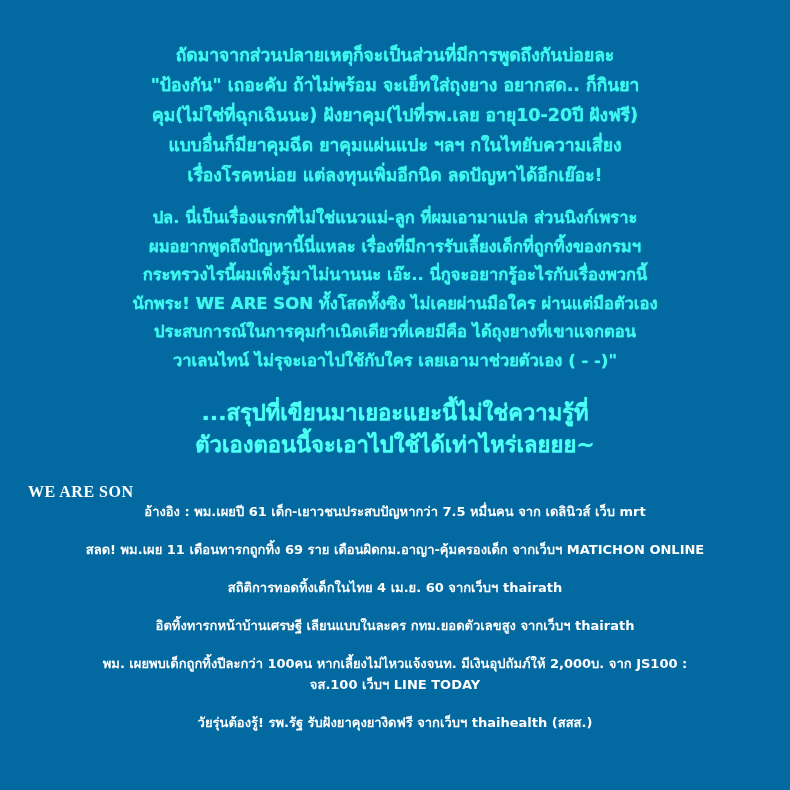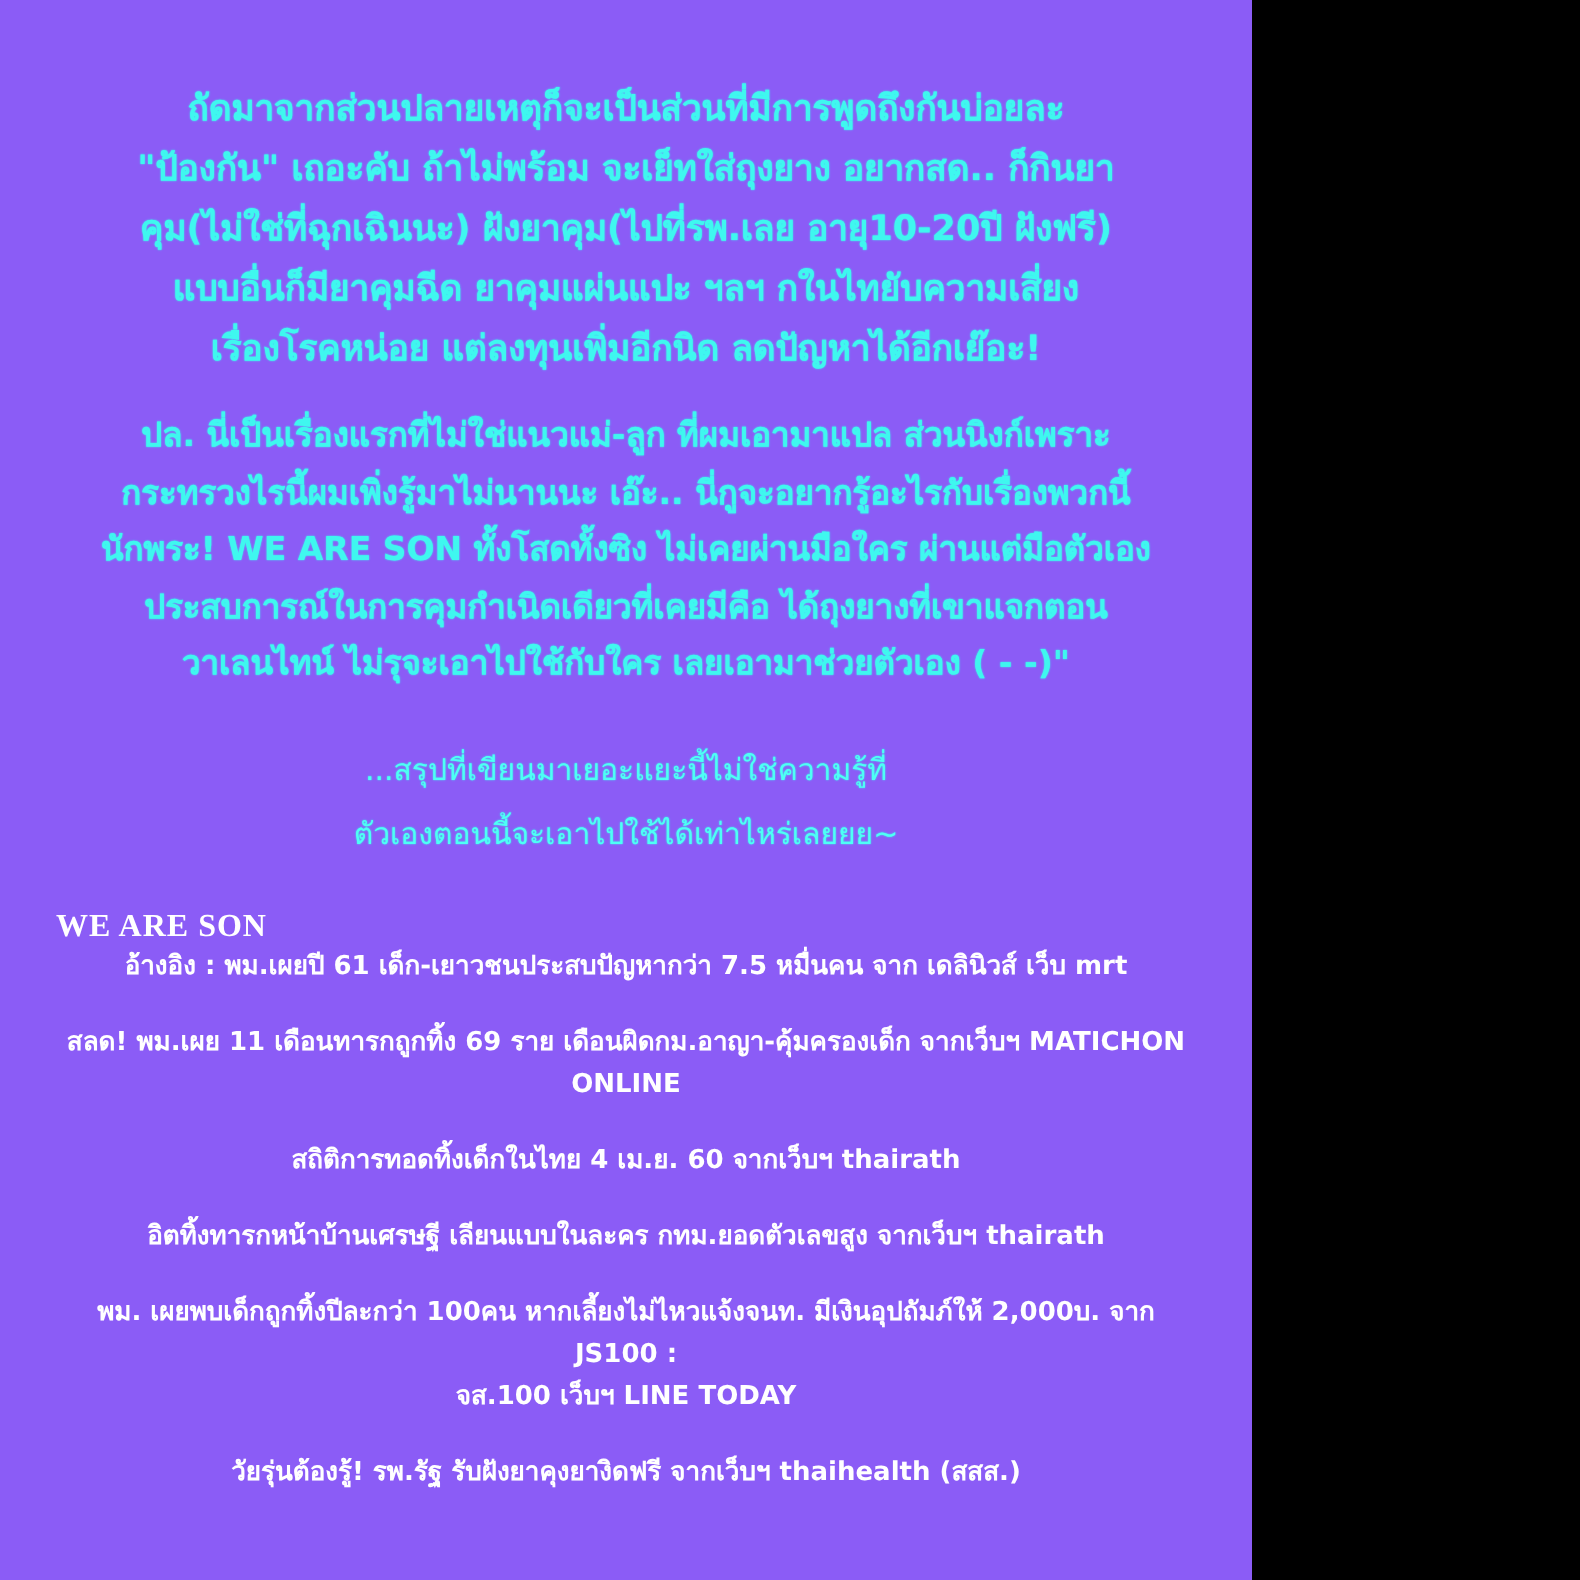--- a/index.html
+++ b/index.html
@@ -7,23 +7,23 @@
     padding: 0;
     background: #000000;
   }
   body {
     width: 790px;
     height: 790px;
     overflow: hidden;
     font-family: "DejaVu Sans", "Liberation Sans", sans-serif;
   }
   .poster {
-    width: 626px;
+    width: 790px;
     height: 790px;
-    background: #8b5cf6;
+    background: #0369a1;
     position: relative;
     box-sizing: border-box;
     padding: 40px 28px 10px 28px;
   }
   .block {
     text-align: center;
     color: #35fff0;
     text-shadow: 0 0 1px #35fff0;
   }
   .para-1 {
@@ -36,23 +36,23 @@
   .para-1 .line { display: block; }
   .para-2 {
     font-size: 16.5px;
     line-height: 28.5px;
     font-weight: bold;
     color: #3ff7ef;
     margin-bottom: 16px;
   }
   .para-2 .line { display: block; }
   .para-3 {
-    font-size: 15px;
+    font-size: 22px;
     line-height: 32px;
-    font-weight: normal;
+    font-weight: bold;
     color: #4efff5;
     margin-top: 22px;
     margin-bottom: 18px;
   }
   .para-3 .line { display: block; }
   .brand {
     margin-top: 22px;
     color: #ffffff;
     font-size: 16px;
     font-weight: bold;
@@ -79,20 +79,21 @@
   <div class="block para-1">
     <span class="line">ถัดมาจากส่วนปลายเหตุก็จะเป็นส่วนที่มีการพูดถึงกันบ่อยละ</span>
     <span class="line">"ป้องกัน" เถอะคับ ถ้าไม่พร้อม จะเย็ทใส่ถุงยาง อยากสด.. ก็กินยา</span>
     <span class="line">คุม(ไม่ใช่ที่ฉุกเฉินนะ) ฝังยาคุม(ไปที่รพ.เลย อายุ10-20ปี ฝังฟรี)</span>
     <span class="line">แบบอื่นก็มียาคุมฉีด ยาคุมแผ่นแปะ ฯลฯ กในไทยับความเสี่ยง</span>
     <span class="line">เรื่องโรคหน่อย แต่ลงทุนเพิ่มอีกนิด ลดปัญหาได้อีกเย๊อะ!</span>
   </div>
 
   <div class="block para-2">
     <span class="line">ปล. นี่เป็นเรื่องแรกที่ไม่ใช่แนวแม่-ลูก ที่ผมเอามาแปล ส่วนนิงก์เพราะ</span>
+    <span class="line">ผมอยากพูดถึงปัญหานี้นี่แหละ เรื่องที่มีการรับเลี้ยงเด็กที่ถูกทิ้งของกรมฯ</span>
     <span class="line">กระทรวงไรนี้ผมเพิ่งรู้มาไม่นานนะ เอ๊ะ.. นี่กูจะอยากรู้อะไรกับเรื่องพวกนี้</span>
     <span class="line">นักพระ! WE ARE SON ทั้งโสดทั้งซิง ไม่เคยผ่านมือใคร ผ่านแต่มือตัวเอง</span>
     <span class="line">ประสบการณ์ในการคุมกำเนิดเดียวที่เคยมีคือ ได้ถุงยางที่เขาแจกตอน</span>
     <span class="line">วาเลนไทน์ ไม่รุจะเอาไปใช้กับใคร เลยเอามาช่วยตัวเอง ( - -)"</span>
   </div>
 
   <div class="block para-3">
     <span class="line">...สรุปที่เขียนมาเยอะแยะนี้ไม่ใช่ความรู้ที่</span>
     <span class="line">ตัวเองตอนนี้จะเอาไปใช้ได้เท่าไหร่เลยยย~</span>
   </div>

